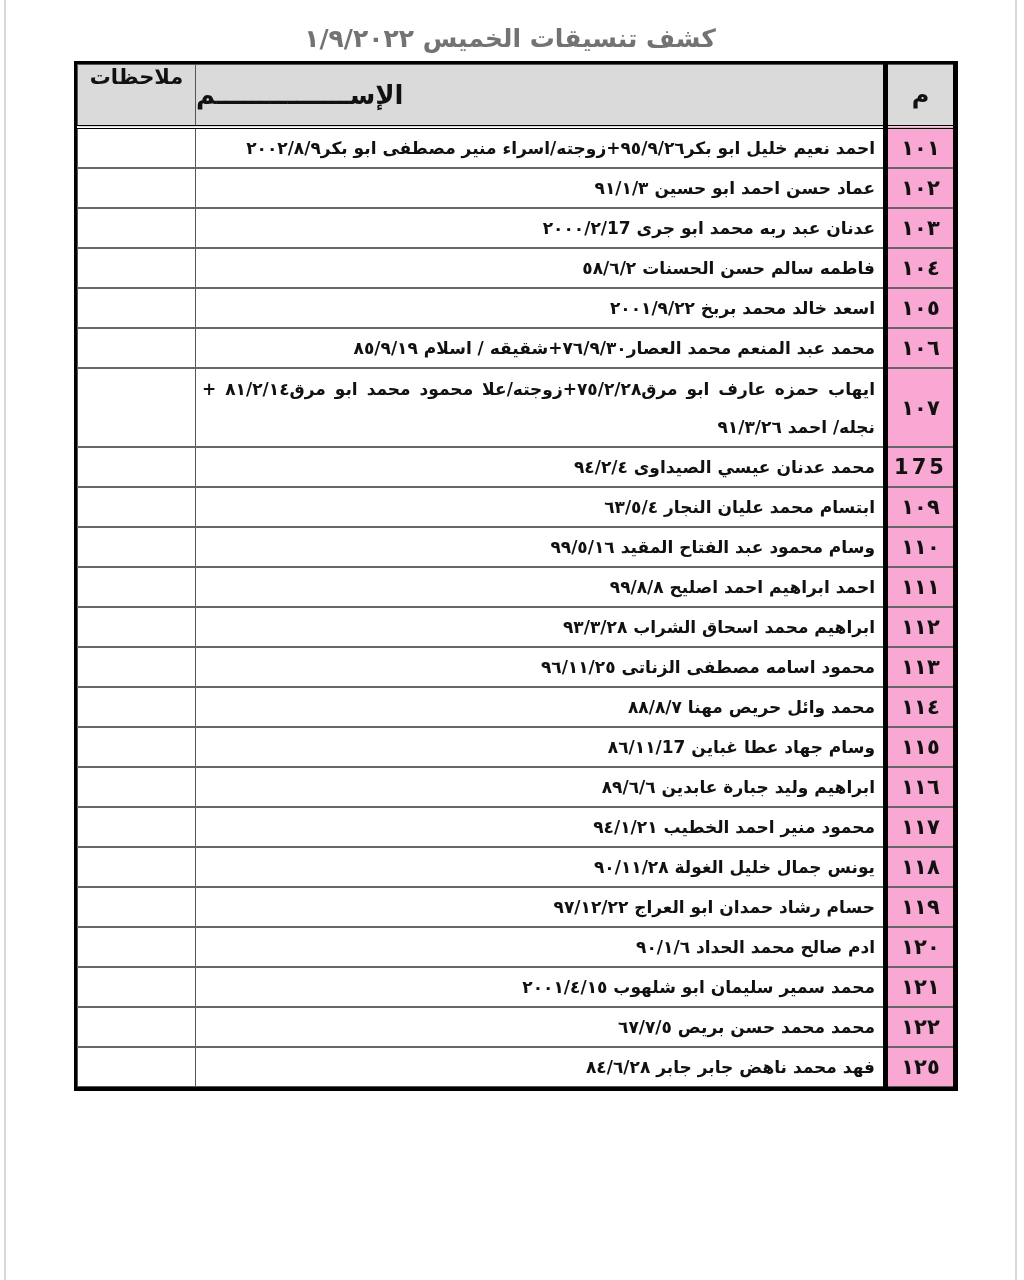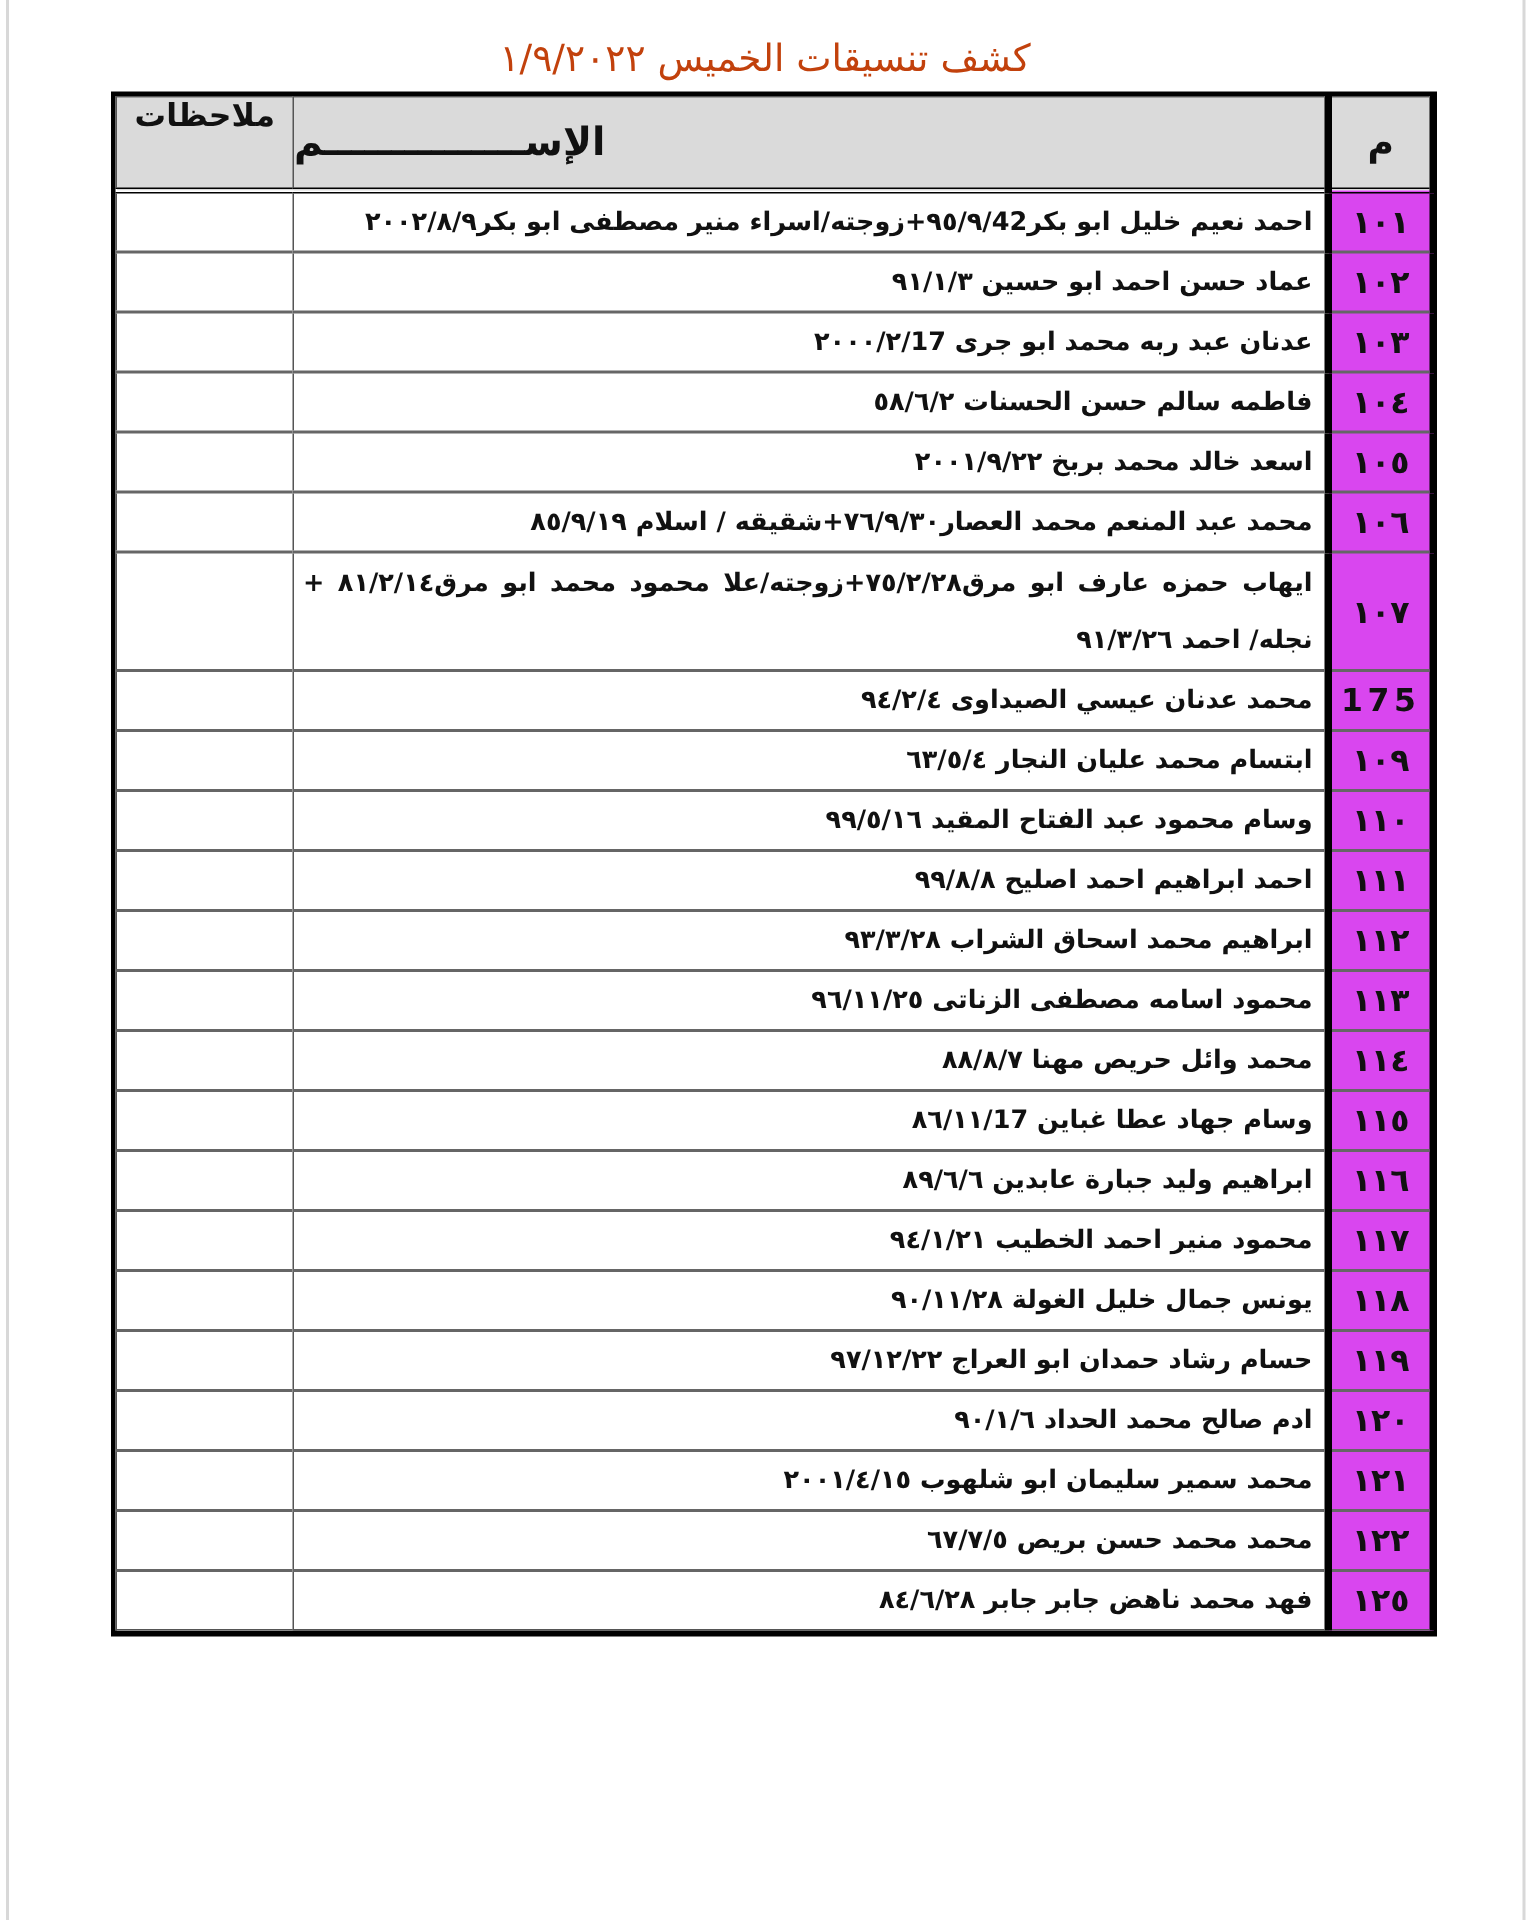--- a/index.html
+++ b/index.html
@@ -26,22 +26,22 @@
       width: 2px;
       background: #d8d8d8;
     }
     .doc-title {
       position: absolute;
       left: 250px; width: 520px;
       top: 20px; height: 38px;
       text-align: center;
       direction: rtl;
       font-size: 25px;
-      font-weight: normal;
-      color: #c2410c;
+      font-weight: bold;
+      color: #737373;
       line-height: 38px;
       white-space: nowrap;
     }
     .sheet {
       position: absolute;
       left: 74px;
       top: 61px;
       width: 884px;
       border: 3px solid #000;
       border-bottom-width: 4px;
@@ -79,21 +79,21 @@
       text-align: left;
       letter-spacing: 0;
     }
     th.h-notes {
       font-size: 21px;
       text-align: center;
       vertical-align: top;
       padding-top: 14px;
     }
     td.num {
-      background: #d946ef;
+      background: #f9a8d4;
       text-align: center;
       font-size: 21px;
       font-weight: bold;
       border-left: 5px solid #000 !important;
       border-right: 5px solid #000 !important;
       letter-spacing: 3px;
     }
     td.name {
       text-align: right;
       font-size: 17px;
@@ -139,21 +139,21 @@
     <thead>
       <tr>
         <th class="h-num">م</th>
         <th class="h-name">الإســـــــــــــــم</th>
         <th class="h-notes">ملاحظات</th>
       </tr>
     </thead>
     <tbody id="roster-body">
     <tr class="row-single">
     <td class="num">١٠١</td>
-    <td class="name">احمد نعيم خليل ابو بكر٩٥/٩/42+زوجته/اسراء منير مصطفى ابو بكر٢٠٠٢/٨/٩</td>
+    <td class="name">احمد نعيم خليل ابو بكر٩٥/٩/٢٦+زوجته/اسراء منير مصطفى ابو بكر٢٠٠٢/٨/٩</td>
     <td class="notes"></td>
   </tr>
         <tr class="row-single">
     <td class="num">١٠٢</td>
     <td class="name">عماد حسن احمد ابو حسين ٩١/١/٣</td>
     <td class="notes"></td>
   </tr>
         <tr class="row-single">
     <td class="num">١٠٣</td>
     <td class="name">عدنان عبد ربه محمد ابو جرى ٢٠٠٠/٢/17</td>

